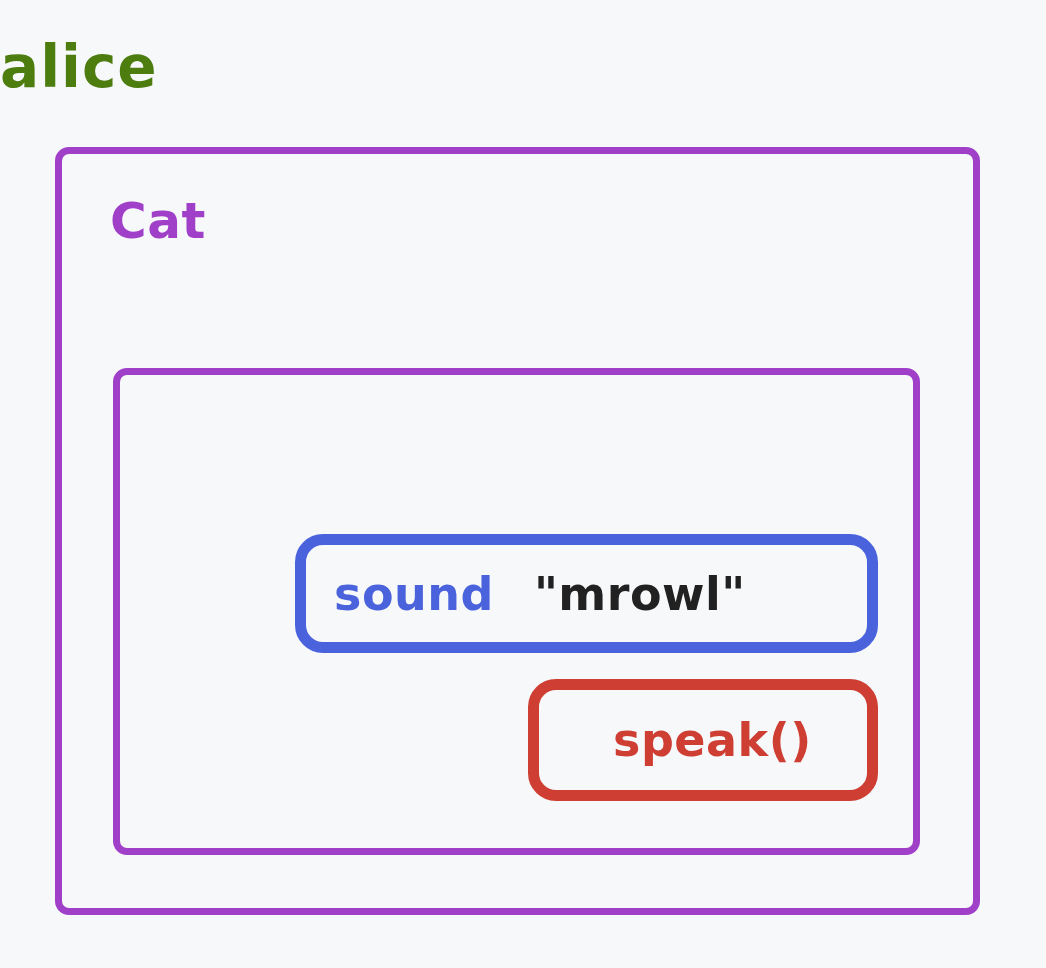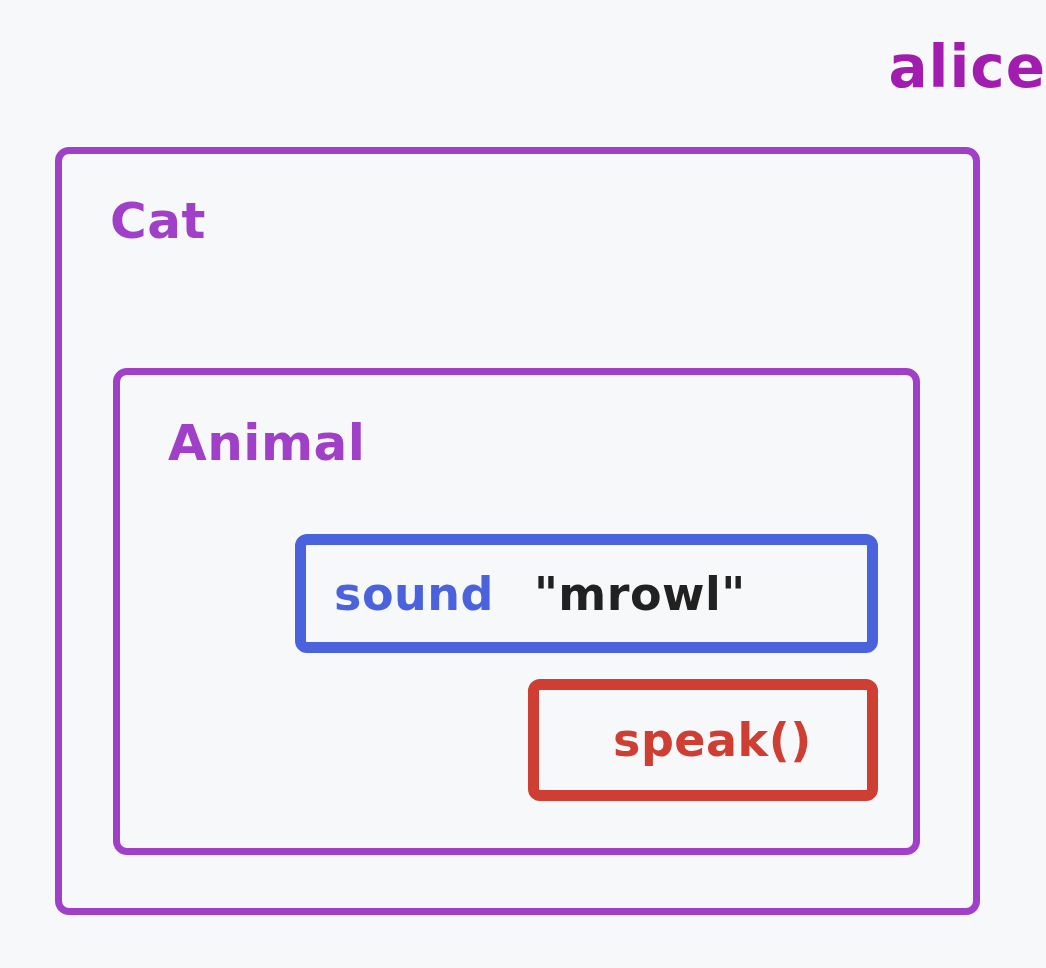--- a/index.html
+++ b/index.html
@@ -20,26 +20,26 @@
     width: 1046px;
     height: 968px;
   }
 
   
   .title {
     position: absolute;
     left: 0;
     top: 38px;
     width: 1046px;
-    text-align: right;
+    text-align: left;
     font-family: "DejaVu Sans", sans-serif;
     font-size: 58px;
     font-weight: 700;
     letter-spacing: 1px;
-    color: #a21caf;
+    color: #4d7c0f;
     line-height: 1;
   }
 
   
   .frame {
     position: absolute;
     box-sizing: border-box;
     background: transparent;
   }
 
@@ -80,21 +80,21 @@
     left: 168px;
     top: 418px;
   }
 
   
   .slot {
     position: absolute;
     box-sizing: border-box;
     display: flex;
     align-items: center;
-    border-radius: 12px;
+    border-radius: 28px;
     background: transparent;
     white-space: nowrap;
   }
 
   .slot-attr {
     left: 295px;
     top: 534px;
     width: 583px;
     height: 119px;
     border: 11px solid #4a63dc;
@@ -136,21 +136,20 @@
 <div id="stage">
 
   <div class="title">alice</div>
 
   <div class="frame frame-outer"></div>
 
   <div class="class-label label-cat">Cat</div>
 
   <div class="frame frame-inner"></div>
 
-  <div class="class-label label-animal">Animal</div>
 
   <div class="slot slot-attr">
     <span class="slot-name slot-name-attr">sound</span>
     <span class="slot-value">"mrowl"</span>
   </div>
 
   <div class="slot slot-method">
     <span class="slot-name slot-name-method">speak()</span>
   </div>
 

